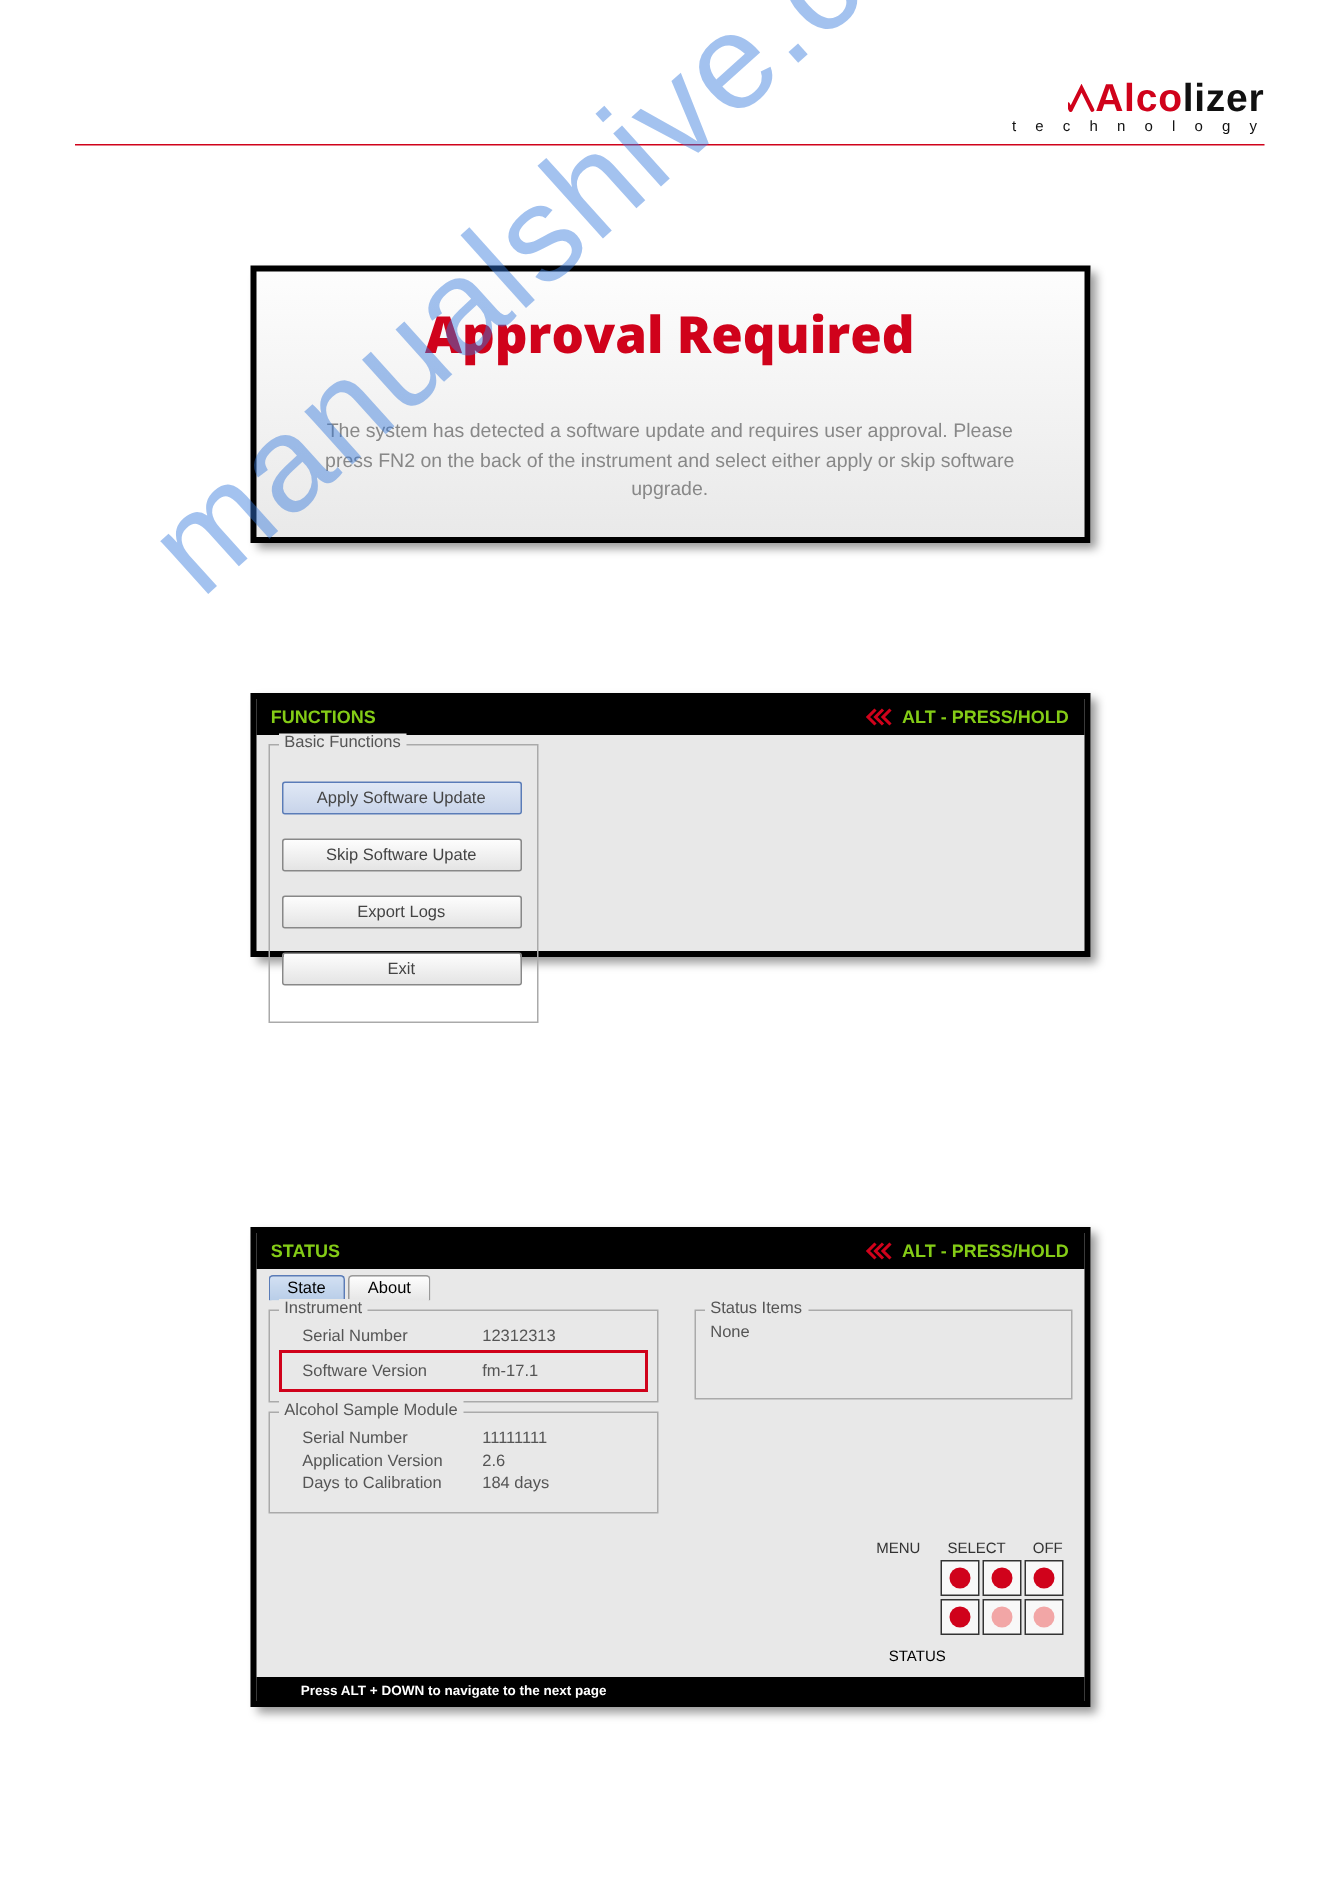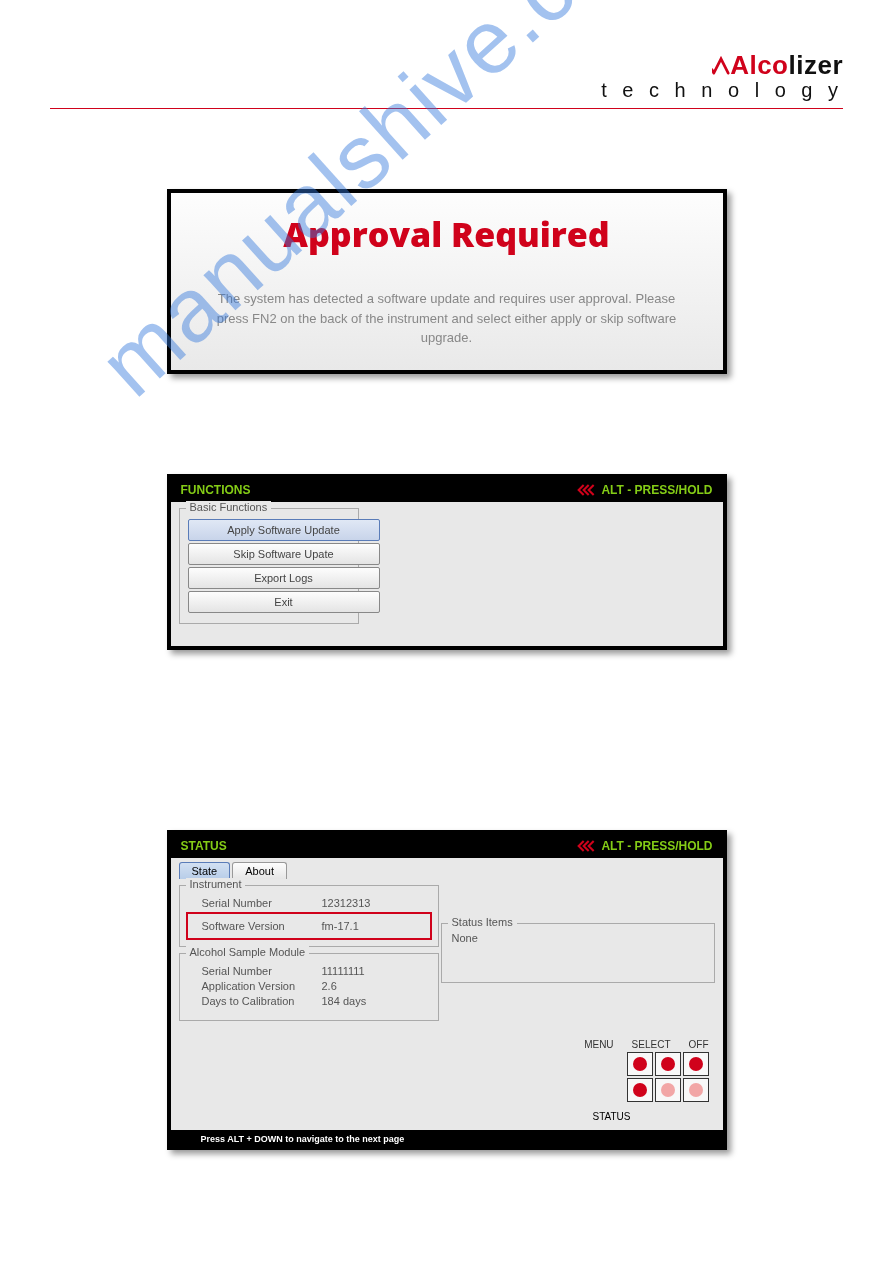--- a/index.html
+++ b/index.html
@@ -27,21 +27,21 @@
   .logo-a-mark {
     display: inline-block;
     width: 18px;
     height: 20px;
     position: relative;
     top: 2px;
   }
   .logo-alco { color: #d0021b; }
   .logo-lizer { color: #111; }
   .logo-sub {
-    font-size: 20px;
+    font-size: 10px;
     color: #111;
     letter-spacing: 5px;
     margin-top: -2px;
   }
   .red-rule {
     border: none;
     border-top: 1.5px solid #d0021b;
     margin-bottom: 80px;
   }
 
@@ -105,22 +105,22 @@
     position: absolute;
     top: -8px;
     left: 6px;
     background: #e8e8e8;
     padding: 0 4px;
     font-size: 11px;
     color: #555;
   }
   .fn-button {
     display: block;
-    width: 192px;
-    margin: 2px 0;
+    width: 160px;
+    margin: 16px 0;
     padding: 4px;
     text-align: center;
     font-size: 11px;
     color: #444;
     background: linear-gradient(#fdfdfd, #e4e4e4);
     border: 1px solid #888;
     border-radius: 2px;
     cursor: pointer;
   }
   .fn-button.selected {
@@ -148,23 +148,22 @@
     border-radius: 3px 3px 0 0;
     background: linear-gradient(#fdfdfd,#e6e6e6);
     cursor: pointer;
   }
   .tab.active {
     background: linear-gradient(#d2e0f2,#b8cde8);
     border-color: #5a7cb8;
   }
   .status-body {
     display: flex;
-    gap: 2px;
+    gap: 24px;
     padding: 0 8px;
-    align-items: center;
   }
   .left-col { width: 260px; }
   .right-col { flex: 1; }
   .info-fs {
     border: 1px solid #aaa;
     padding: 8px 10px 10px 10px;
     margin-top: 6px;
     position: relative;
     font-size: 11px;
     color: #555;

